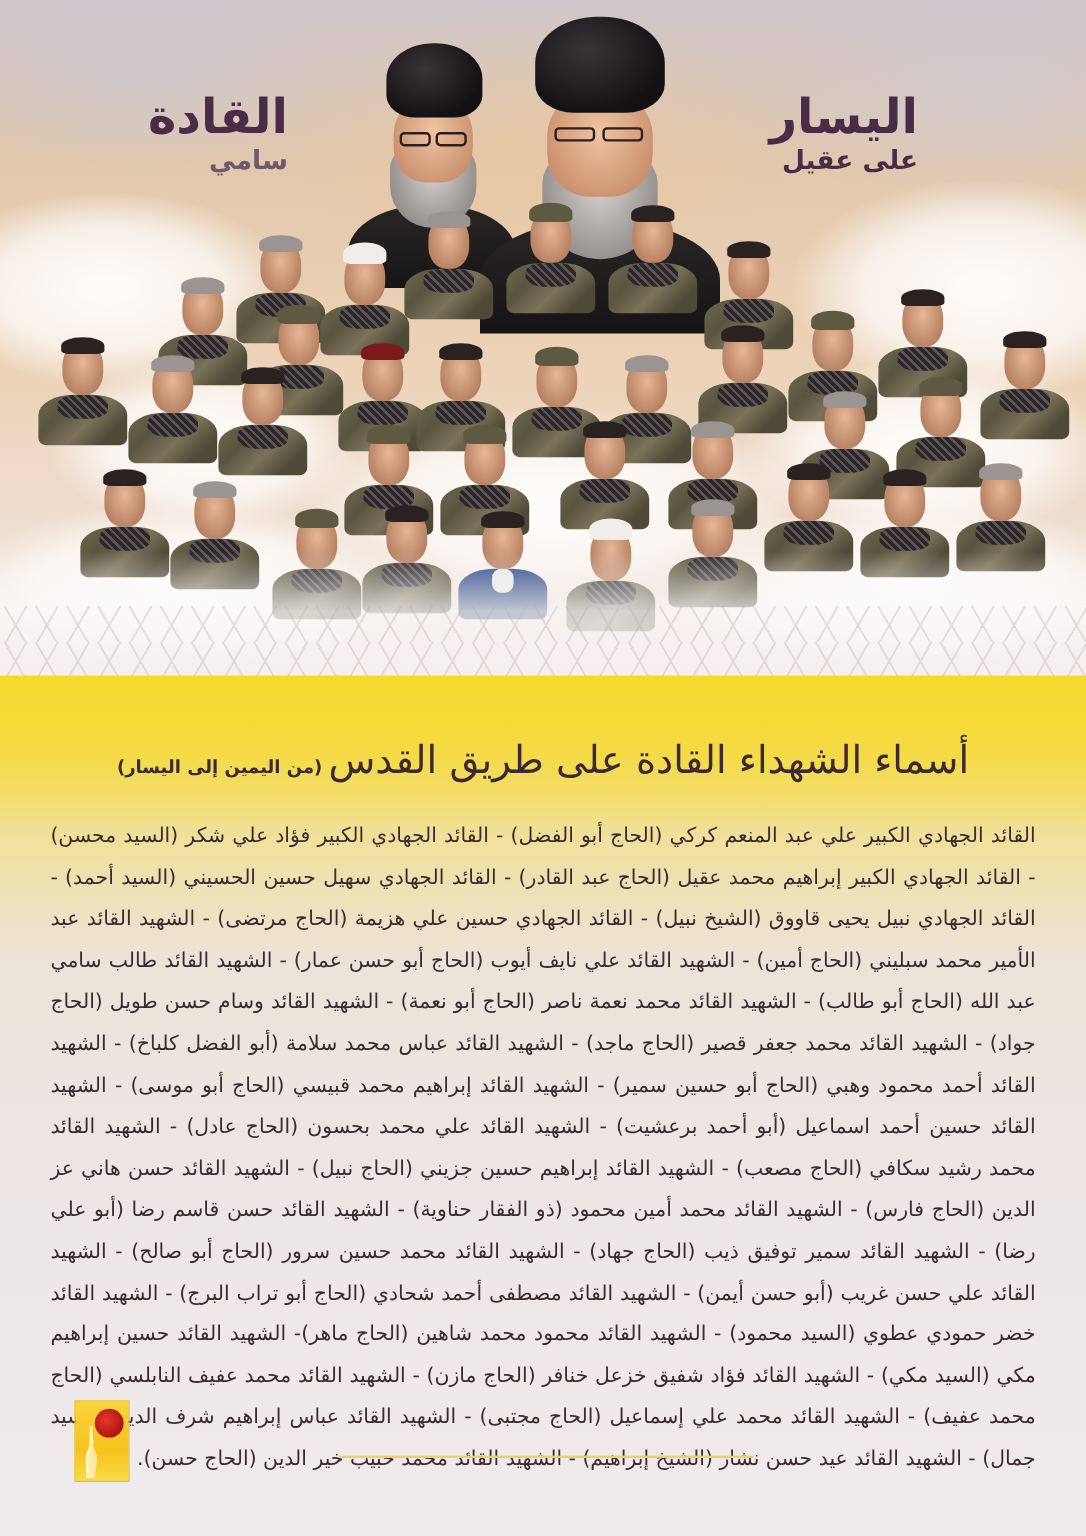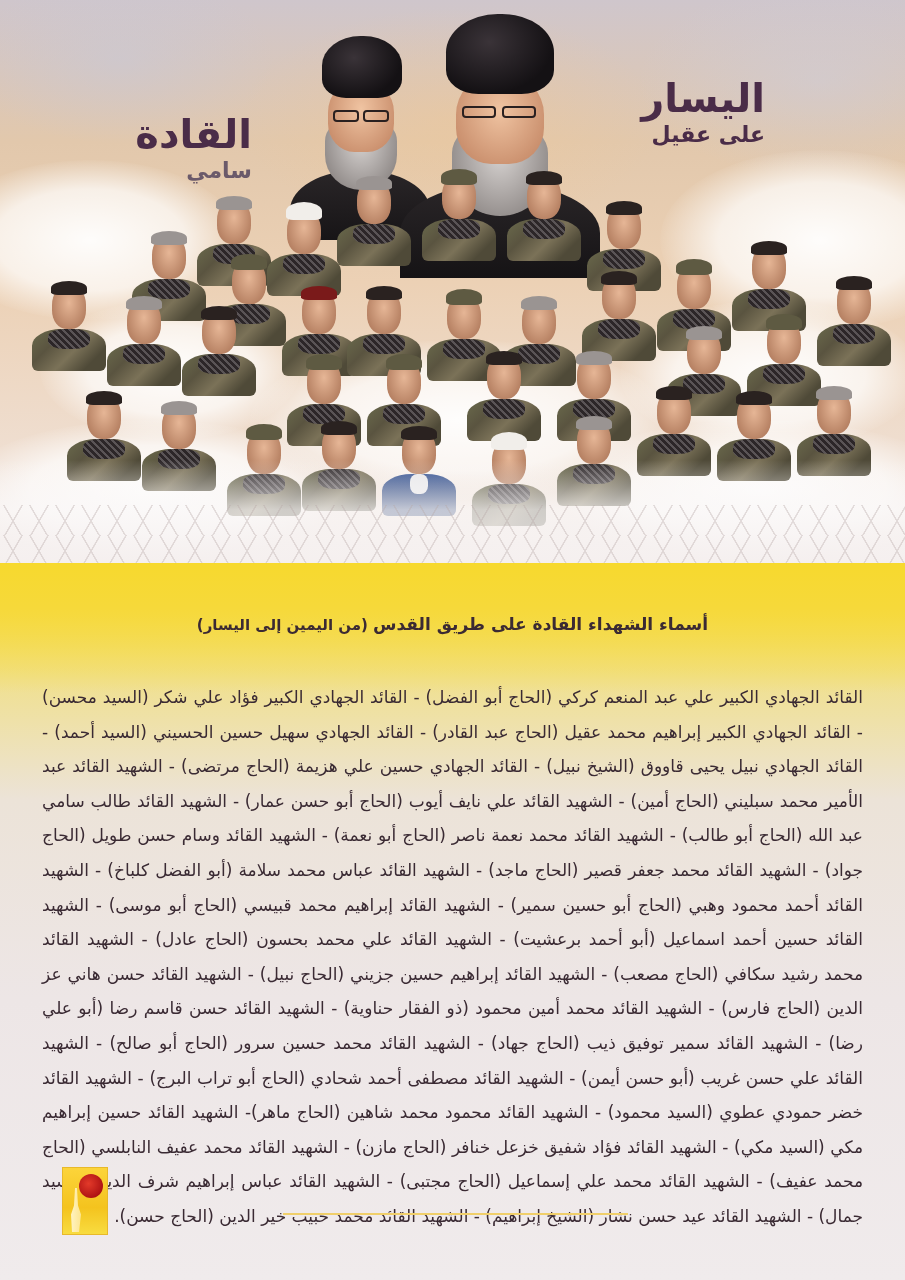--- a/index.html
+++ b/index.html
@@ -28,21 +28,21 @@
   .title-right {
     position: absolute; right: 140px; top: 78px; text-align: right; direction: rtl;
   }
   .title-right .big, .title-left .big {
     font-family: "DejaVu Sans", sans-serif; font-weight: bold; font-size: 40px; color: #4a2c48; line-height: 1;
     letter-spacing: 1px;
   }
   .title-right .small, .title-left .small {
     font-family: "DejaVu Sans", sans-serif; font-weight: bold; font-size: 22px; color: #4a2c48; line-height: 1.2; margin-top: 4px;
   }
-  .title-left { position: absolute; left: 122px; top: 78px; text-align: right; direction: rtl; width: 130px; margin-top: 36px; }
+  .title-left { position: absolute; left: 110px; top: 78px; text-align: right; direction: rtl; width: 130px; }
   .title-left .small { color: #6b5a6a; letter-spacing: 6px; }
 
   .leader {
     position: absolute; overflow: hidden;
   }
   .turban { position: absolute; background: radial-gradient(ellipse at 40% 35%, #3a3338, #141114 70%); border-radius: 48% 48% 30% 30%; }
   .face { position: absolute; background: radial-gradient(ellipse at 50% 40%, #f0c4a2, #c98e6c 80%); border-radius: 45% 45% 40% 40%; }
   .beard { position: absolute; background: radial-gradient(ellipse at 50% 30%, #d8d4d2, #8e8886 80%); border-radius: 30% 30% 50% 50%; }
   .robe { position: absolute; background: linear-gradient(180deg, #2a2628, #141214); border-radius: 50% 50% 0 0; }
   .glasses { position: absolute; border: 2px solid #2a2020; border-radius: 4px; height: 12px; }
@@ -87,21 +87,21 @@
 
   .yellow-band {
     position: absolute; left: 0; right: 0; top: 563px; height: 130px;
     background: linear-gradient(180deg, #f7d92e 0%, #f6d93a 35%, rgba(244,220,90,0.6) 75%, rgba(240,226,170,0) 100%);
   }
 
   .list-heading {
     position: absolute; left: 0; right: 0; top: 614px; text-align: center; direction: rtl;
     font-family: "DejaVu Sans", sans-serif; color: #3b2a33;
   }
-  .list-heading .main { font-size: 17px; font-weight: bold; }
+  .list-heading .main { font-size: 32px; font-weight: normal; }
   .list-heading .sub { font-size: 15px; font-weight: bold; }
 
   .names {
     position: absolute; left: 42px; right: 42px; top: 680px;
     direction: rtl; text-align: justify; text-align-last: right;
     font-family: "DejaVu Sans", sans-serif; font-size: 17px; line-height: 34.6px; color: #3a2a33;
     letter-spacing: -0.2px;
   }
 
   .logo {

